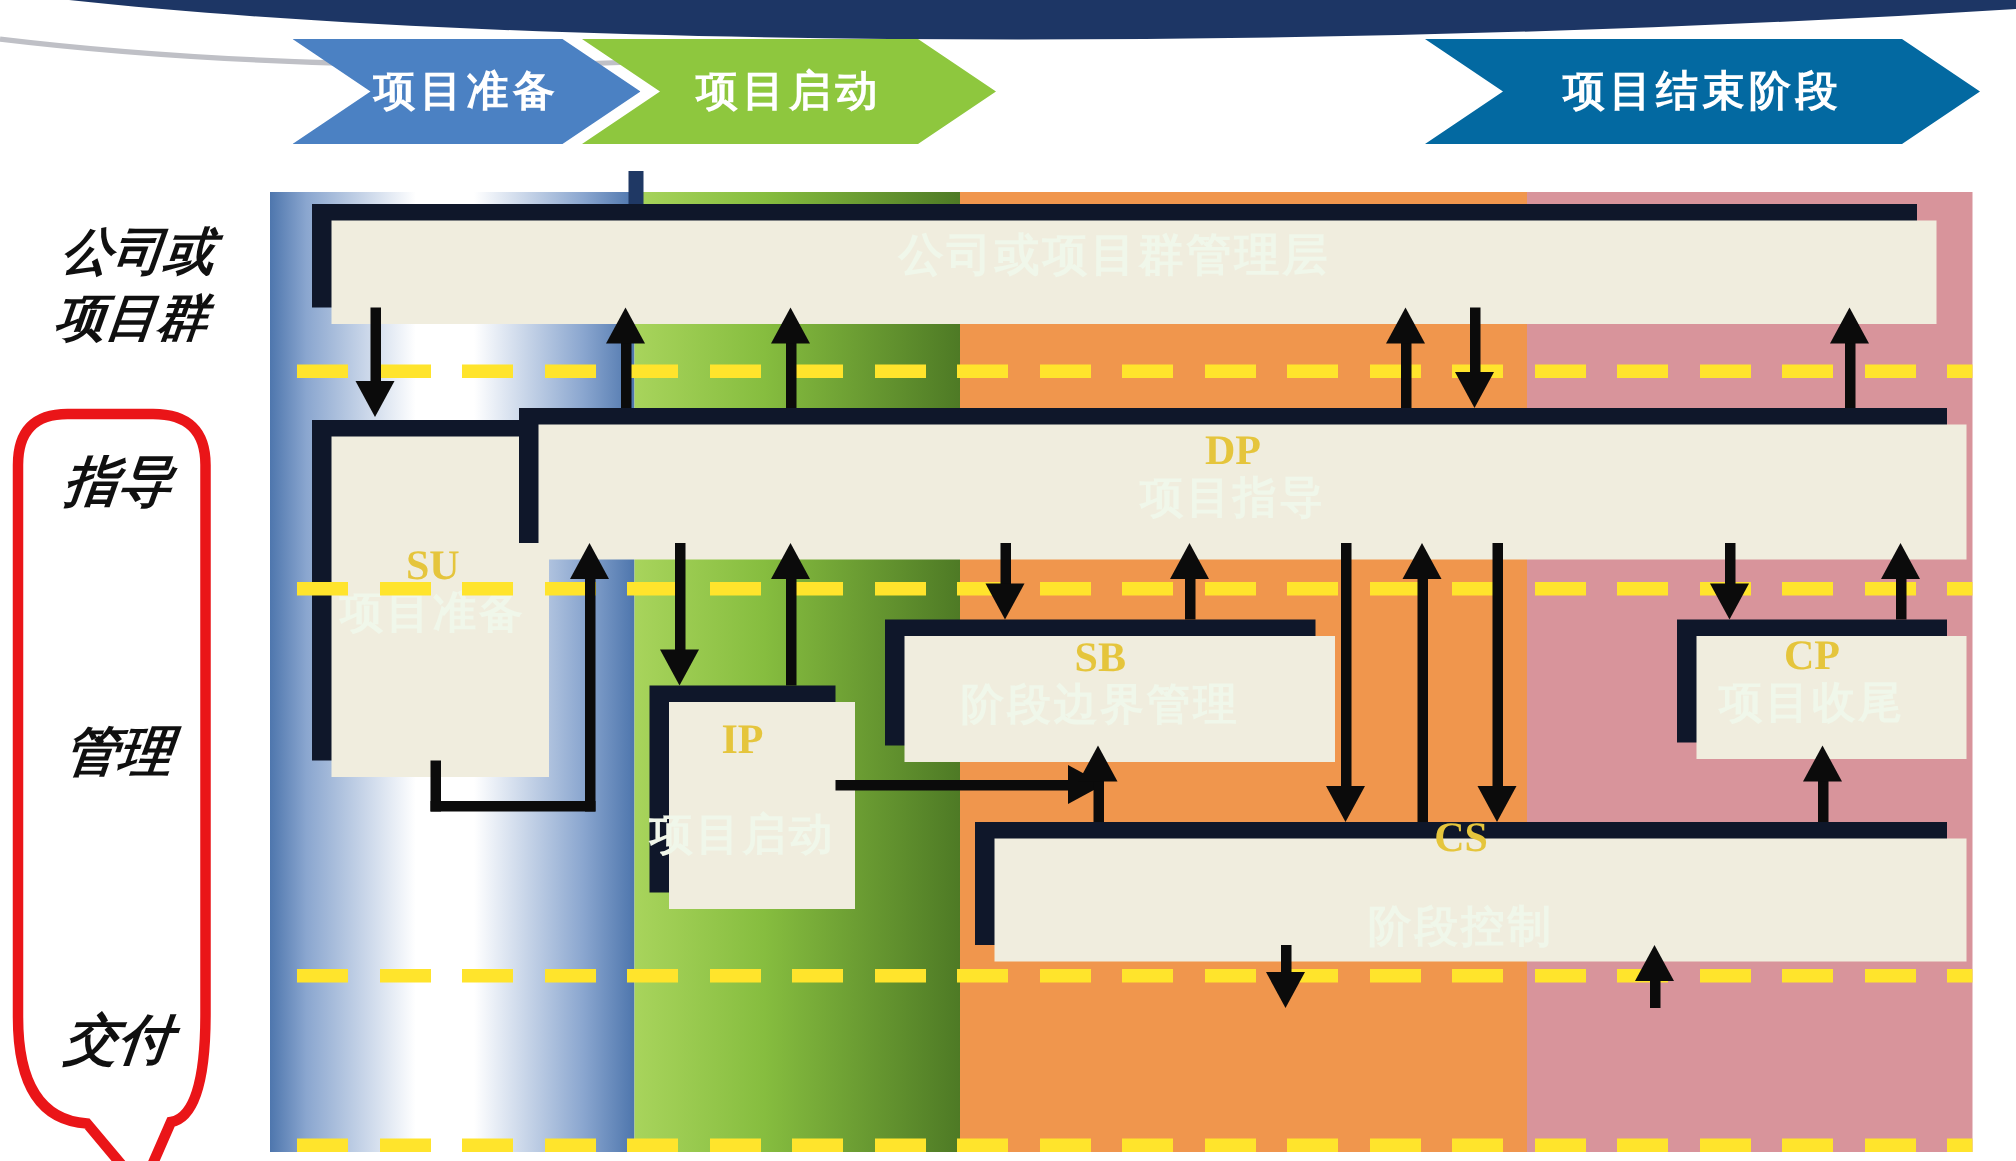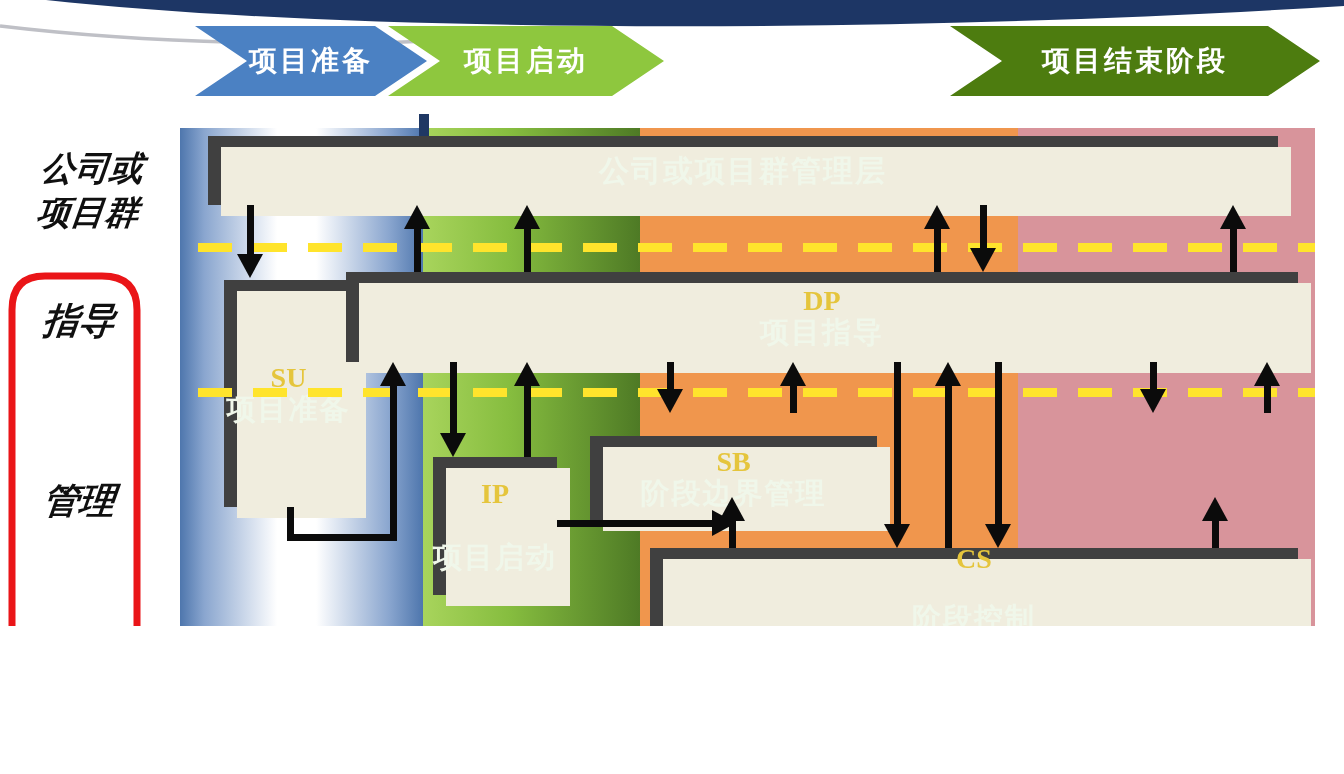--- a/index.html
+++ b/index.html
@@ -1,16 +1,16 @@
 <!DOCTYPE html>
 <html><head>
 <meta charset="utf-8">
 <style>
   html,body{margin:0;padding:0;background:#fff;}
-  .stage{position:relative;width:1344px;height:626px;background:#ffffff;overflow:hidden;
+  .stage{position:relative;width:1344px;height:774px;background:#ffffff;overflow:hidden;
          font-family:"Liberation Sans",sans-serif;}
 
   
   .col{position:absolute;top:128px;height:640px;z-index:0;}
   .col-blue{left:180px;width:243px;
     background:linear-gradient(90deg,#4e76ad 0%,#8aa6cf 10%,#ffffff 40%,#ffffff 56%,#8aa6cf 86%,#4e76ad 100%);}
   .col-green{left:423px;width:217px;
     background:linear-gradient(90deg,#a8d45c 0%,#86bd3f 40%,#4e7a25 100%);}
   .col-orange{left:640px;width:378px;background:#f0964d;}
   .col-pink{left:1018px;width:297px;background:#d8949b;}
@@ -19,40 +19,40 @@
   
   .swoosh{position:absolute;left:0;top:0;z-index:6;pointer-events:none;}
 
   
   .chev{position:absolute;top:26px;height:70px;z-index:6;display:flex;align-items:center;justify-content:center;
         color:#ffffff;font-size:28px;font-weight:bold;letter-spacing:3px;
         clip-path:polygon(0 0,calc(100% - 52px) 0,100% 50%,calc(100% - 52px) 100%,0 100%,52px 50%);}
   .chev-1{left:195px;width:232px;background:#4b81c3;}
   .chev-2{left:388px;width:276px;background:#8ec73e;}
   .chev-3{left:625px;width:365px;background:#e8801f;}
-  .chev-4{left:950px;width:370px;background:#4d7c0f;}
+  .chev-4{left:950px;width:370px;background:#0369a1;}
 
   
   .dash{position:absolute;left:198px;width:1117px;height:9px;z-index:3;
         background:repeating-linear-gradient(90deg,#ffe42c 0 34px,rgba(0,0,0,0) 34px 55px);}
   .dash-1{top:243px;} .dash-2{top:388px;} .dash-3{top:646px;} .dash-4{top:759px;}
 
   
-  .gbox{position:absolute;background:#404040;z-index:2;display:flex;flex-direction:column;
+  .gbox{position:absolute;background:#0f172a;z-index:2;display:flex;flex-direction:column;
         align-items:center;justify-content:center;text-align:center;line-height:1.12;white-space:nowrap;}
   .gbox::before{content:"";position:absolute;left:13px;top:11px;width:100%;height:100%;
         background:#f0edde;z-index:-1;}
   .gbox .code{color:#e5c53c;font-family:"Liberation Serif",serif;font-weight:bold;font-size:28px;}
   .gbox .cn{color:#f0f7ea;font-family:"Liberation Serif",serif;font-weight:bold;font-size:29px;letter-spacing:2px;}
   .box-bar{left:208px;top:136px;width:1070px;height:69px;}
   .box-bar .cn{font-size:30px;}
-  .box-su{left:224px;top:280px;width:129px;height:227px;}
+  .box-su{left:208px;top:280px;width:129px;height:227px;padding-left:16px;}
   .box-dp{left:346px;top:272px;width:952px;height:90px;}
   .box-ip{left:433px;top:457px;width:124px;height:138px;gap:32px;}
-  .box-sb{left:590px;top:436px;width:287px;height:84px;}
+  .box-sb{left:590px;top:413px;width:287px;height:84px;}
   .box-cs{left:650px;top:548px;width:648px;height:82px;gap:28px;}
   .box-cp{left:1118px;top:413px;width:180px;height:82px;}
   .box-mp{left:662px;top:672px;width:636px;height:85px;}
 
   
   .arrow{position:absolute;width:26px;z-index:4;}
   .arrow .line{position:absolute;left:10px;width:7px;background:#0b0b0b;}
   .arrow .head{position:absolute;left:0;width:0;height:0;border-left:13px solid transparent;border-right:13px solid transparent;}
   .arrow.up .head{top:0;border-bottom:24px solid #0b0b0b;}
   .arrow.up .line{top:16px;bottom:0;}
@@ -118,20 +118,24 @@
     <span class="cn">项目启动</span>
   </div>
   <div class="gbox box-sb">
     <span class="code">SB</span>
     <span class="cn">阶段边界管理</span>
   </div>
   <div class="gbox box-cs">
     <span class="code">CS</span>
     <span class="cn">阶段控制</span>
   </div>
+  <div class="gbox box-cp">
+    <span class="code">CP</span>
+    <span class="cn">项目收尾</span>
+  </div>
 
   <div class="seg" style="left:287px;top:507px;width:7px;height:34px;"></div>
   <div class="seg" style="left:287px;top:534px;width:110px;height:7px;"></div>
   <div class="seg" style="left:557px;top:520px;width:158px;height:7px;"></div>
   <div class="head-right" style="left:712px;top:510px;"></div>
 
   <div id="arrow-layer">
       <div class="arrow down" style="left: 237px; top: 205px; height: 73px;">
         <div class="line"></div>
         <div class="head"></div>

